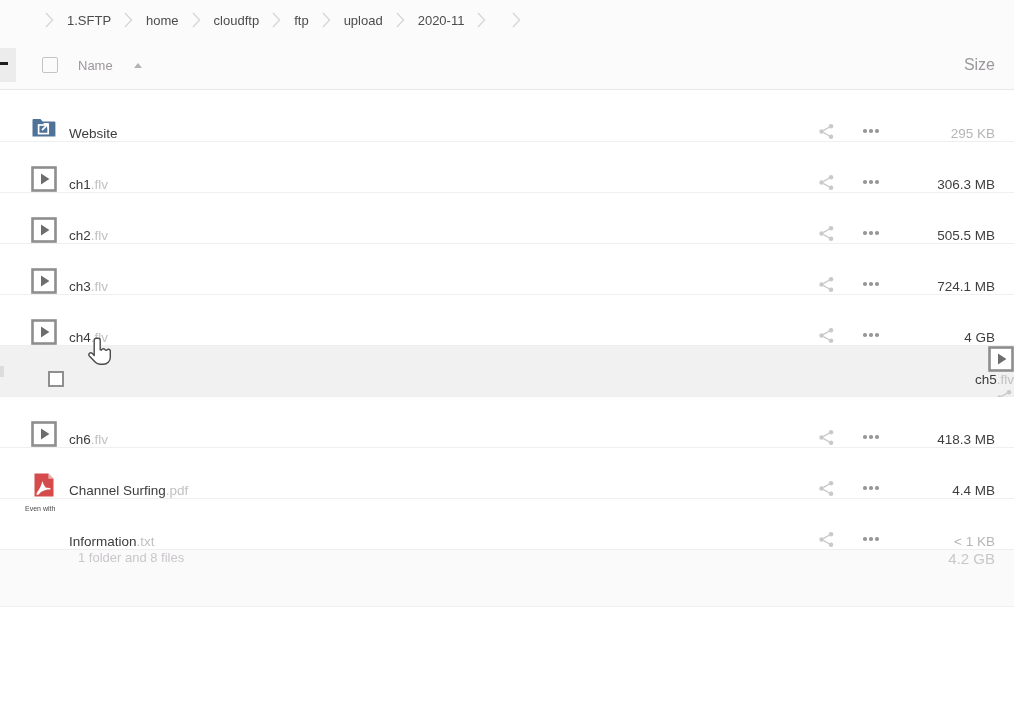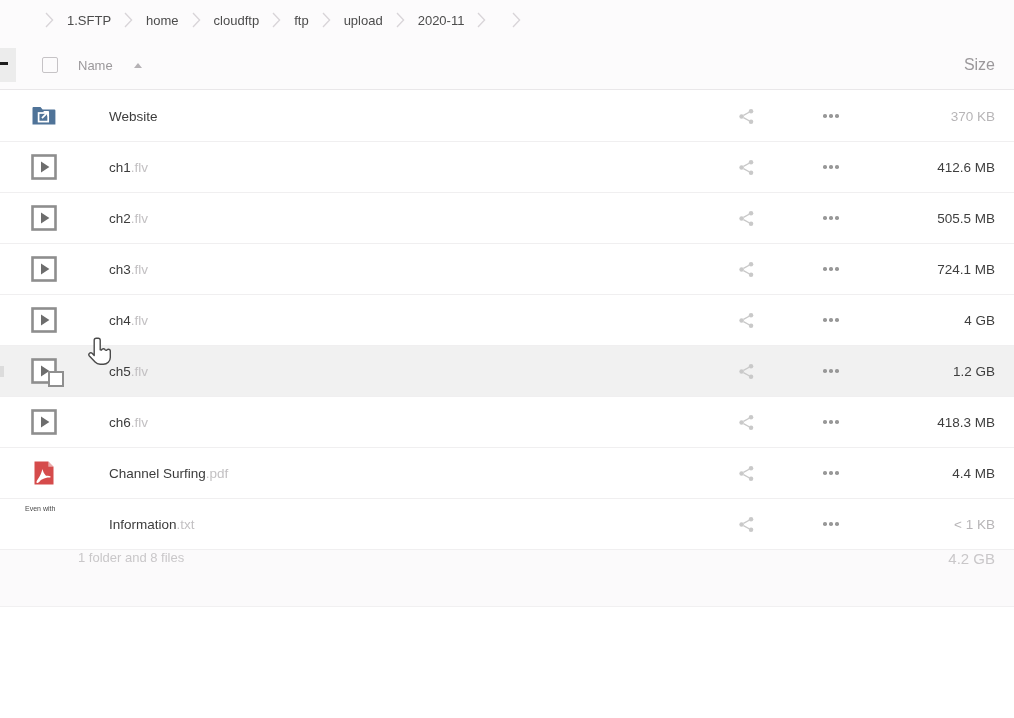--- a/index.html
+++ b/index.html
@@ -56,25 +56,25 @@
     position:absolute; left:0; top:48px; width:16px; height:34px;
     background:#ececec;
   }
   .edge-dash {
     position:absolute; left:0; top:62px; width:8px; height:3px; background:#1c1c1c;
   }
 
   
   .rows { position:absolute; top:91px; left:0; right:0; }
   .row {
-    height:51px; display:flex; align-items:center;
+    height:51px; display:flex; align-items:flex-end;
     border-bottom:1px solid #f0eff0;
-    background:#ffffff; cursor:pointer; position:relative;gap:40px;
-  }
-  .row.highlighted { background:#f1f1f1; }
+    background:#ffffff; cursor:pointer; position:relative;
+  }
+  .row.highlighted { background:#f1f1f1;flex-direction:column; }
   .icon-slot {
     width:26px; height:26px; margin-left:31px; flex:none; position:relative;
   }
   .fname { margin-left:12px; font-size:13.5px; color:#3c3c3c; }
   .fname .ext { color:#c3c1c3; }
   .row-spacer { flex:1; }
   .share-btn {
     width:20px; height:20px; flex:none; background:none; border:none; cursor:pointer;
     display:flex; align-items:center; justify-content:center; padding:0;
   }
@@ -191,21 +191,21 @@
             <circle cx="13.8" cy="14.6" r="2.4"></circle>
           </g>
           <path d="M5.8 7.9 L11.8 4.5 M5.8 10.1 L11.8 13.5" stroke="#c9c9c9" stroke-width="1.5"></path>
         </svg>
     </button>
     <button class="more-btn">
         <i></i>
         <i></i>
         <i></i>
       </button>
-    <span class="fsize muted">370 KB</span>
+    <span class="fsize muted">295 KB</span>
   </div>
 
   <div class="row">
     <span class="icon-slot">
       <svg width="26" height="26" viewBox="0 0 26 26">
           <rect x="1.5" y="1.5" width="23" height="23" fill="#ffffff" stroke="#8e8e8e" stroke-width="2.6"></rect>
           <path d="M10 7.6 L18.4 13 L10 18.4 z" fill="#6d6d6d"></path>
         </svg>
     </span>
     <span class="fname"><span>ch1</span><span class="ext">.flv</span></span>
@@ -218,21 +218,21 @@
             <circle cx="13.8" cy="14.6" r="2.4"></circle>
           </g>
           <path d="M5.8 7.9 L11.8 4.5 M5.8 10.1 L11.8 13.5" stroke="#c9c9c9" stroke-width="1.5"></path>
         </svg>
     </button>
     <button class="more-btn">
         <i></i>
         <i></i>
         <i></i>
       </button>
-    <span class="fsize">412.6 MB</span>
+    <span class="fsize">306.3 MB</span>
   </div>
 
   <div class="row">
     <span class="icon-slot">
       <svg width="26" height="26" viewBox="0 0 26 26">
           <rect x="1.5" y="1.5" width="23" height="23" fill="#ffffff" stroke="#8e8e8e" stroke-width="2.6"></rect>
           <path d="M10 7.6 L18.4 13 L10 18.4 z" fill="#6d6d6d"></path>
         </svg>
     </span>
     <span class="fname"><span>ch2</span><span class="ext">.flv</span></span>

